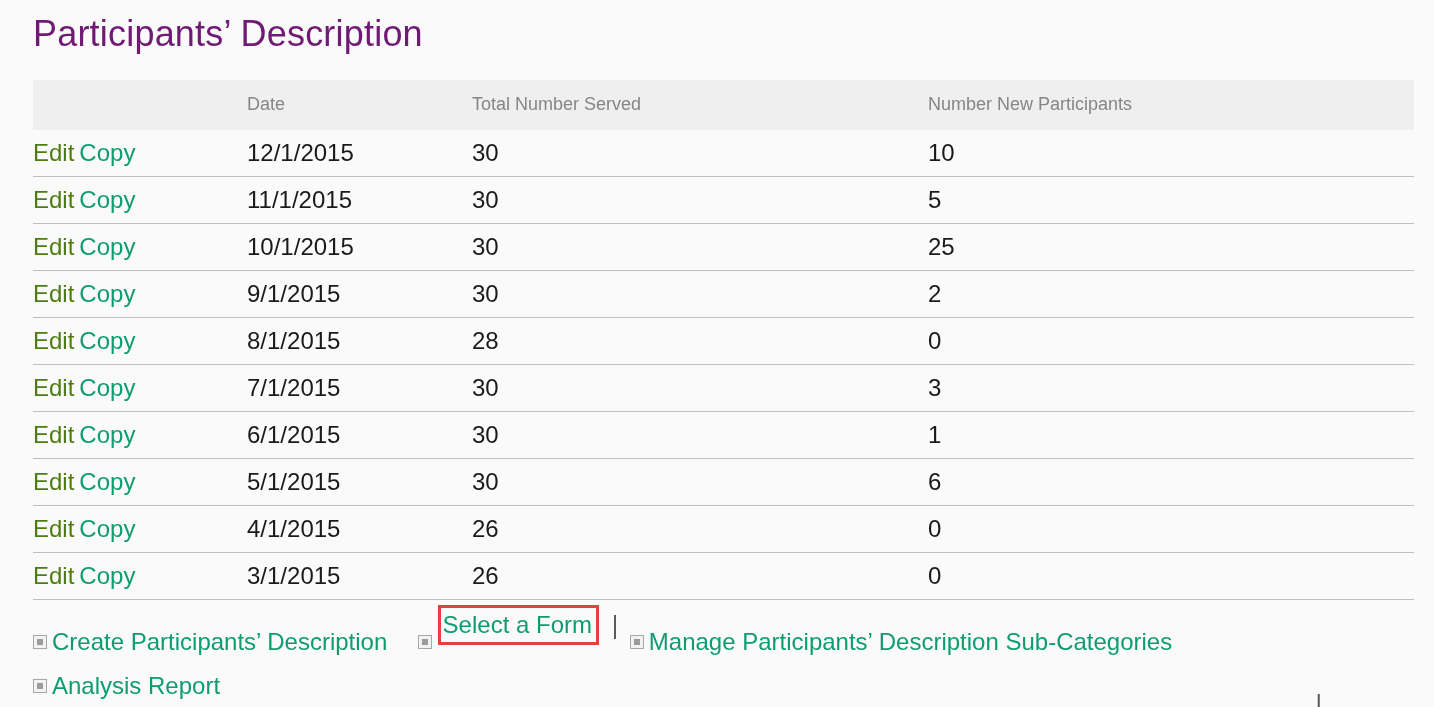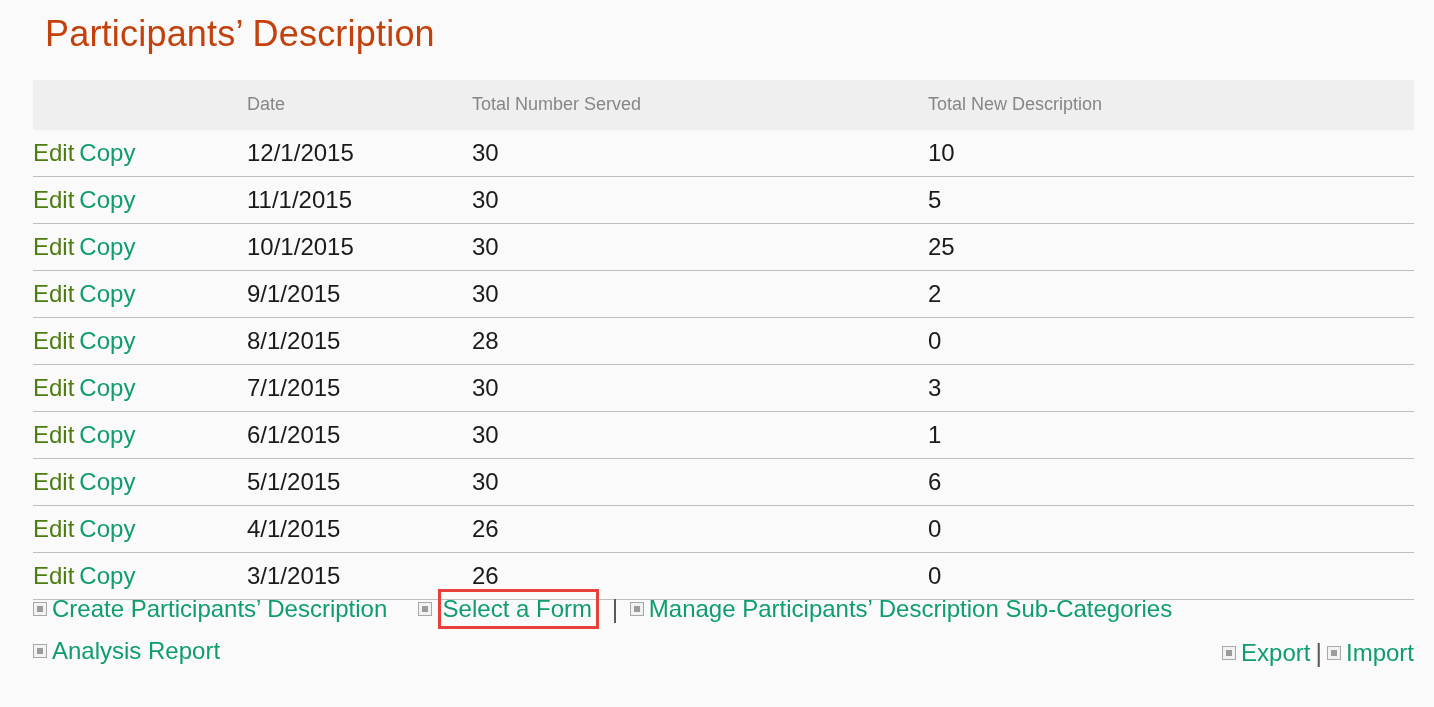--- a/index.html
+++ b/index.html
@@ -20,25 +20,25 @@
     position: relative;
     width: 1434px;
     height: 707px;
     background: #fafafa;
     box-sizing: border-box;
   }
 
   
   .page-title {
     position: absolute;
-    left: 45px;
+    left: 33px;
     top: 12px;
     font-size: 36px;
     font-weight: 300;
-    color: #c2410c;
+    color: #701a75;
     letter-spacing: 0.2px;
     line-height: 44px;
     white-space: nowrap;
   }
 
   
   .grid {
     position: absolute;
     left: 33px;
     top: 80px;
@@ -136,20 +136,21 @@
     left: 3px;
     top: 3px;
     width: 6px;
     height: 6px;
     background: #9b9b9b;
   }
 
   .tb-item {
     display: inline-block;
     vertical-align: middle;
+    margin-top: 35px;
   }
 
   .pipe {
     display: inline-block;
     color: #5a5a5a;
     font-size: 25px;
     margin: 0 5px;
     vertical-align: middle;
   }
 
@@ -178,21 +179,21 @@
       <col class="c-actions">
       <col class="c-date">
       <col class="c-served">
       <col class="c-new">
     </colgroup>
     <thead>
       <tr>
         <th class="h-actions"></th>
         <th class="h-date">Date</th>
         <th class="h-served">Total Number Served</th>
-        <th class="h-new">Total New Description</th>
+        <th class="h-new">Number New Participants</th>
       </tr>
     </thead>
     <tbody id="grid-body">
         <tr>
           <td><span class="lnk-edit">Edit</span><span class="lnk-copy">Copy</span></td>
           <td class="t-date">12/1/2015</td>
           <td class="t-served">30</td>
           <td class="t-new">10</td>
         </tr>
         <tr>

